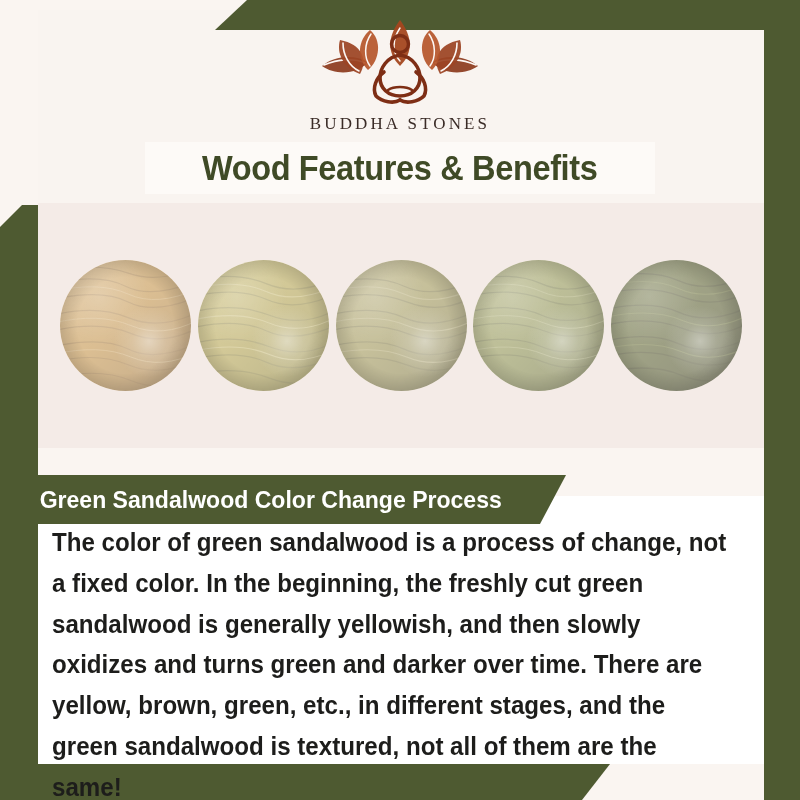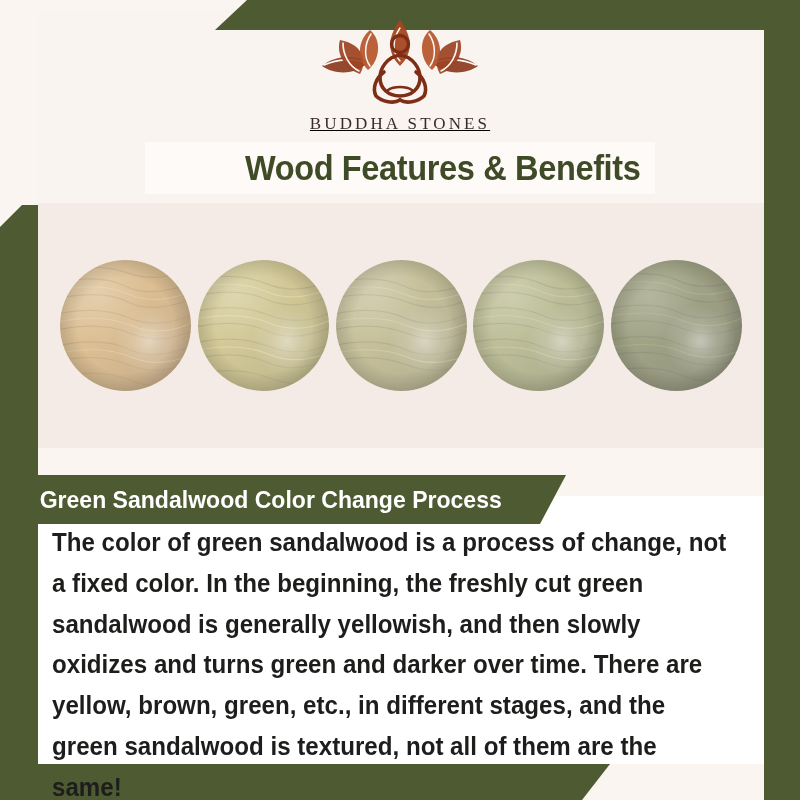--- a/index.html
+++ b/index.html
@@ -32,35 +32,35 @@
 
   
   #panel-top{
     position:absolute;left:38px;top:10px;width:726px;height:193px;
     background:#f9f4f0;
   }
 
   
   #logo-block{
     position:absolute;left:0;top:18px;width:800px;
-    display:flex;flex-direction:column;align-items:center;text-decoration:underline;
+    display:flex;flex-direction:column;align-items:center;
   }
   #logo-mark{width:172px;height:92px;display:block;}
   #logo-wordmark{
     margin-top:4px;
     font-family:"Liberation Serif","DejaVu Serif",serif;
     font-size:17px;letter-spacing:3.1px;color:#3a2b26;
     font-weight:400;
   }
 
   
   #title-bar{
     position:absolute;left:145px;top:142px;width:510px;height:52px;
     background:#fdfaf7;
-    display:flex;align-items:center;justify-content:flex-end;
+    display:flex;align-items:center;justify-content:center;
   }
   #title-text{
     font-size:35px;font-weight:700;color:#3f4a26;
     letter-spacing:-.4px;
     transform:scaleX(.93);
     white-space:nowrap;
   }
 
   
   #panel-beads{

